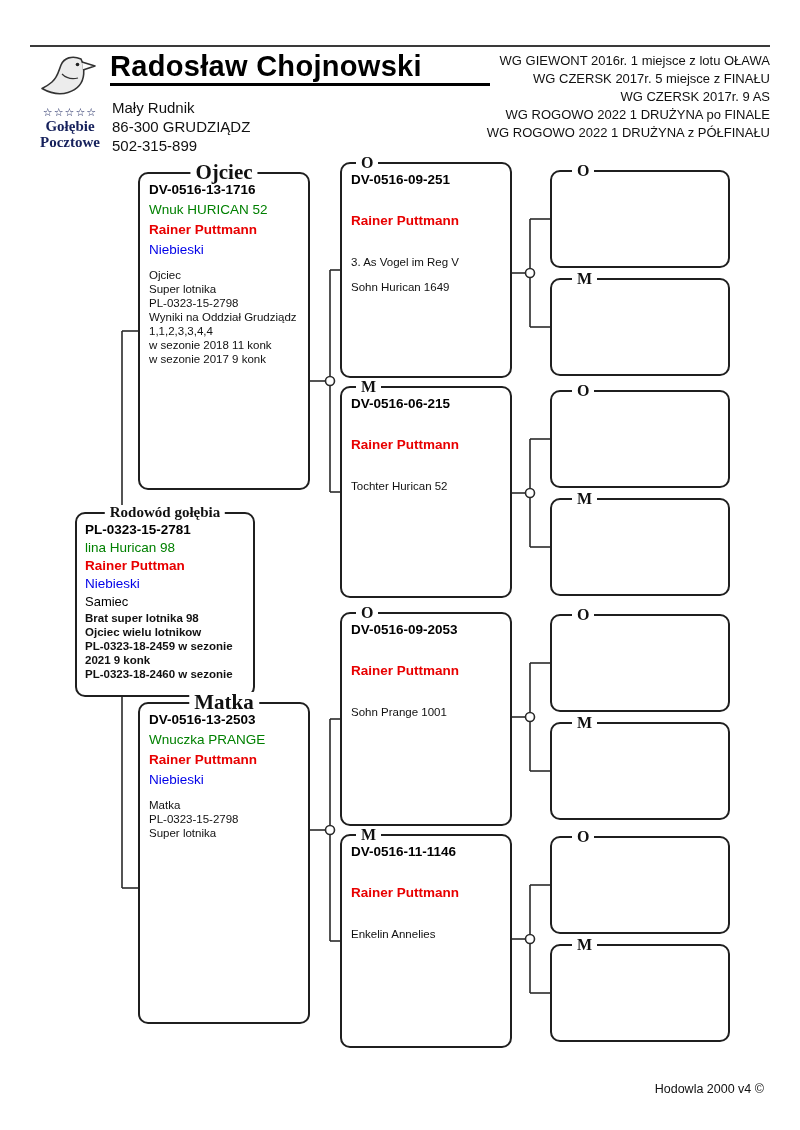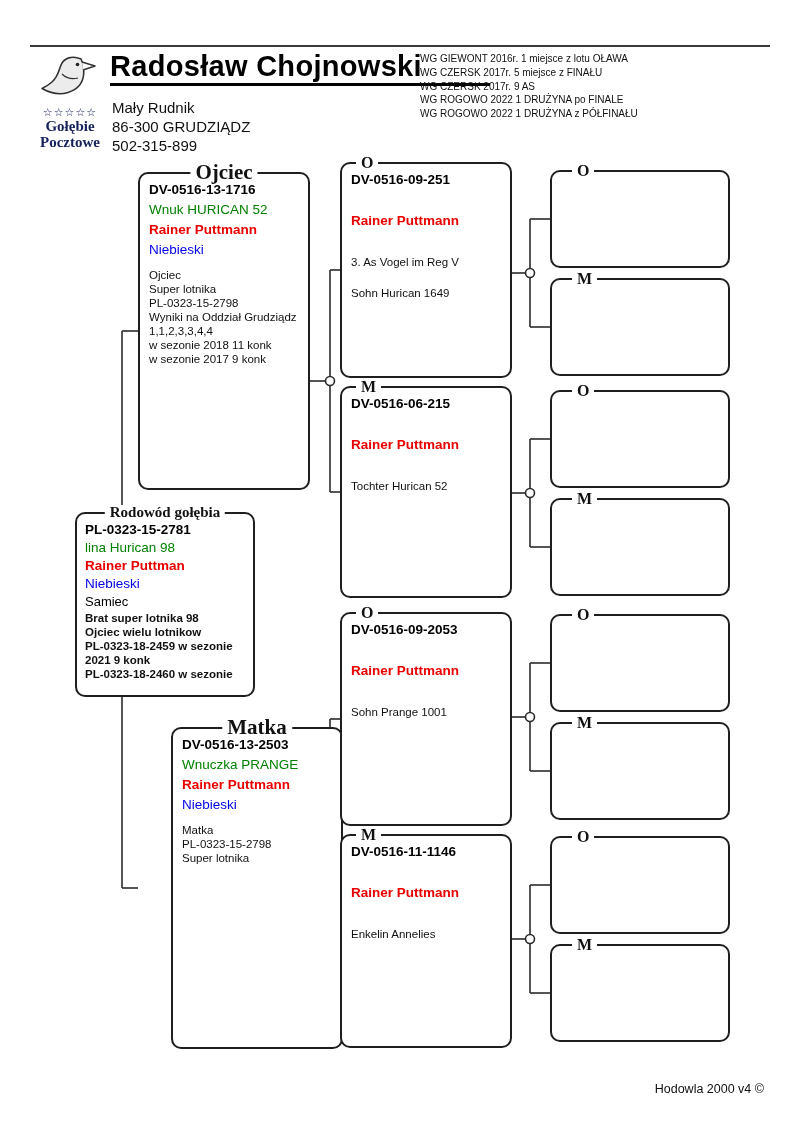--- a/index.html
+++ b/index.html
@@ -12,21 +12,21 @@
   
   .logo { position:absolute; left:26px; top:52px; width:88px; text-align:center; color:#16215c; }
   .logo .stars { font-size:11px; letter-spacing:1px; line-height:1.1; color:#16215c; }
   .logo .logo-text { font-family:"Liberation Serif", serif; font-weight:bold; font-size:15px; line-height:1.08; color:#16215c; }
   .breeder-name {
     position:absolute; left:110px; top:50px; width:380px; margin:0;
     font-size:29px; font-weight:bold; letter-spacing:.3px;
     border-bottom:3px solid #000; padding-bottom:0;
   }
   .address { position:absolute; left:112px; top:98px; font-size:15px; line-height:1.27; color:#111; }
-  .achievements { position:absolute; right:30px; top:52px; width:350px; text-align:left; font-size:10px; line-height:1.38; color:#111; }
+  .achievements { position:absolute; right:30px; top:52px; width:350px; text-align:right; font-size:13px; line-height:1.38; color:#111; }
 
   
   .connectors { position:absolute; left:0; top:0; z-index:1; }
   .connectors line { stroke:#2a2a2a; stroke-width:1.6; }
   .connectors circle { stroke:#2a2a2a; stroke-width:1.6; fill:#fff; }
 
   
   .box { position:absolute; background:#fff; border:2px solid #1f1f1f; border-radius:10px; z-index:2; box-sizing:border-box; }
   .box-body { padding:8px 9px; }
   .legend { position:absolute; background:#fff; padding:0 5px; font-family:"Liberation Serif", serif; font-weight:bold; line-height:1; color:#111; white-space:nowrap; }
@@ -36,21 +36,21 @@
 
   .ring   { font-size:13.5px; font-weight:bold; color:#000; }
   .strain { font-size:13.5px; font-weight:normal; color:#008000; margin-top:5px; }
   .breeder-line { font-size:13.5px; font-weight:bold; color:#e80000; margin-top:5px; }
   .color-line   { font-size:13.5px; color:#0000e8; margin-top:5px; }
   .sex-line     { font-size:13px;   color:#000;    margin-top:3px; }
   .notes { margin-top:11px; font-size:11.5px; line-height:1.22; color:#111; }
 
   .gp-breeder { margin-top:26px; }
   .gp-note  { margin-top:28px; font-size:11.5px; color:#111; }
-  .gp-note2 { margin-top:19px; font-size:11.5px; color:#111; }
+  .gp-note2 { margin-top:13px; font-size:11.5px; color:#111; }
 
   .footer { position:absolute; right:36px; top:1082px; font-size:12.5px; color:#111; }
 </style>
 </head>
 <body>
 
 <div class="page">
 
   <div class="top-rule"></div>
 
@@ -156,21 +156,21 @@
       <div class="notes" style="margin-top:2px;font-weight:bold;">
         <div>Brat super lotnika 98</div>
         <div>Ojciec wielu  lotnikow</div>
         <div>PL-0323-18-2459 w sezonie</div>
         <div>2021 9 konk</div>
         <div>PL-0323-18-2460 w sezonie</div>
       </div>
     </div>
   </div>
 
-  <div class="box" style="left:138px; top:727px; width:172px; height:322px;margin-left:33px;">
+  <div class="box" style="left:138px; top:702px; width:172px; height:322px;">
     <span class="legend legend-center">Matka</span>
     <div class="box-body">
       <div class="ring">DV-0516-13-2503</div>
       <div class="strain">Wnuczka PRANGE</div>
       <div class="breeder-line">Rainer Puttmann</div>
       <div class="color-line">Niebieski</div>
       <div class="notes">
         <div>Matka</div>
         <div>PL-0323-15-2798</div>
         <div>Super lotnika</div>

